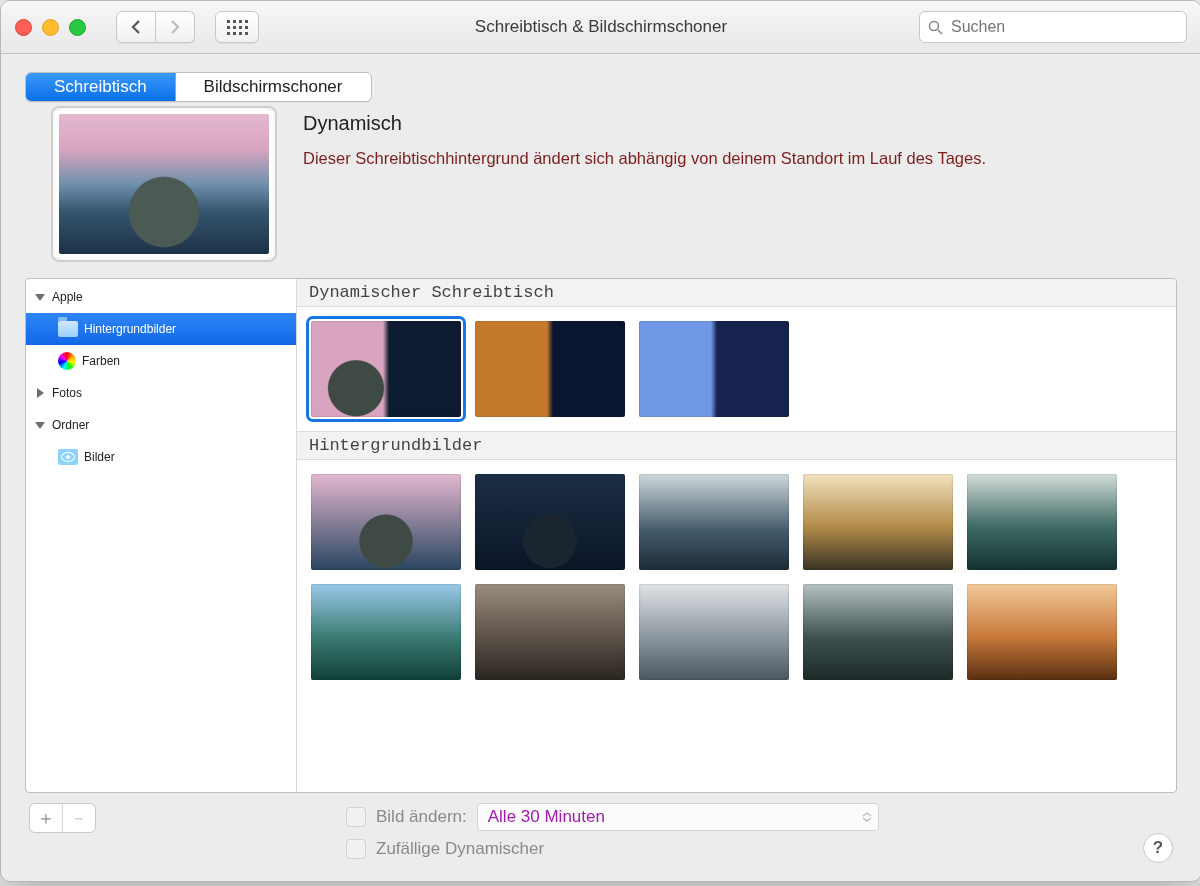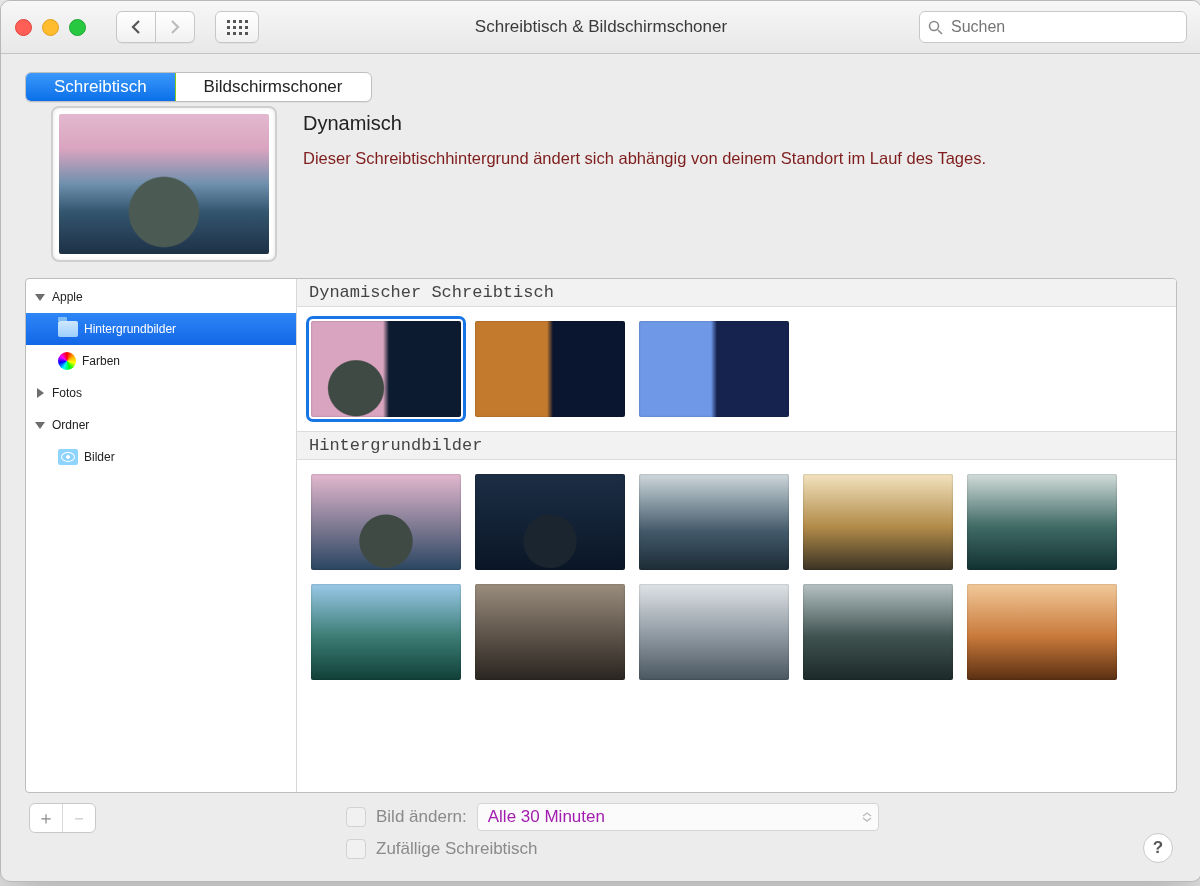--- a/index.html
+++ b/index.html
@@ -521,20 +521,20 @@
                   <polyline points="1,4 5,1 9,4" fill="none" stroke="#bdbdbd" stroke-width="1.4"></polyline>
                 </svg>
               <svg width="10" height="5">
                   <polyline points="1,1 5,4 9,1" fill="none" stroke="#bdbdbd" stroke-width="1.4"></polyline>
                 </svg>
             </span>
           </div>
         </div>
         <div class="checkrow">
           <span class="fake-check disabled"></span>
-          <span>Zufällige Schreibtisch</span>
+          <span>Zufällige Dynamischer</span>
         </div>
       </div>
       <div class="help">?</div>
     </div>
 
   </div>
 </div>
 
 </body></html>

